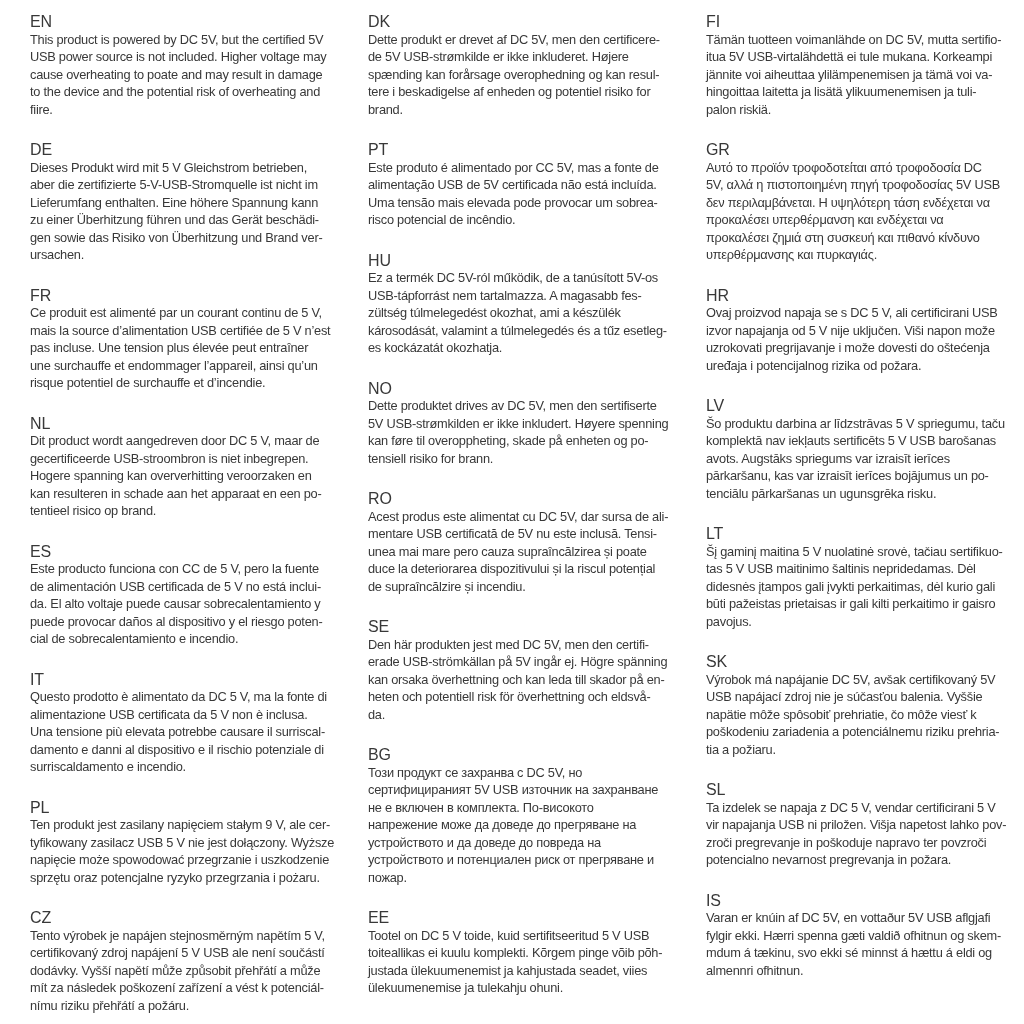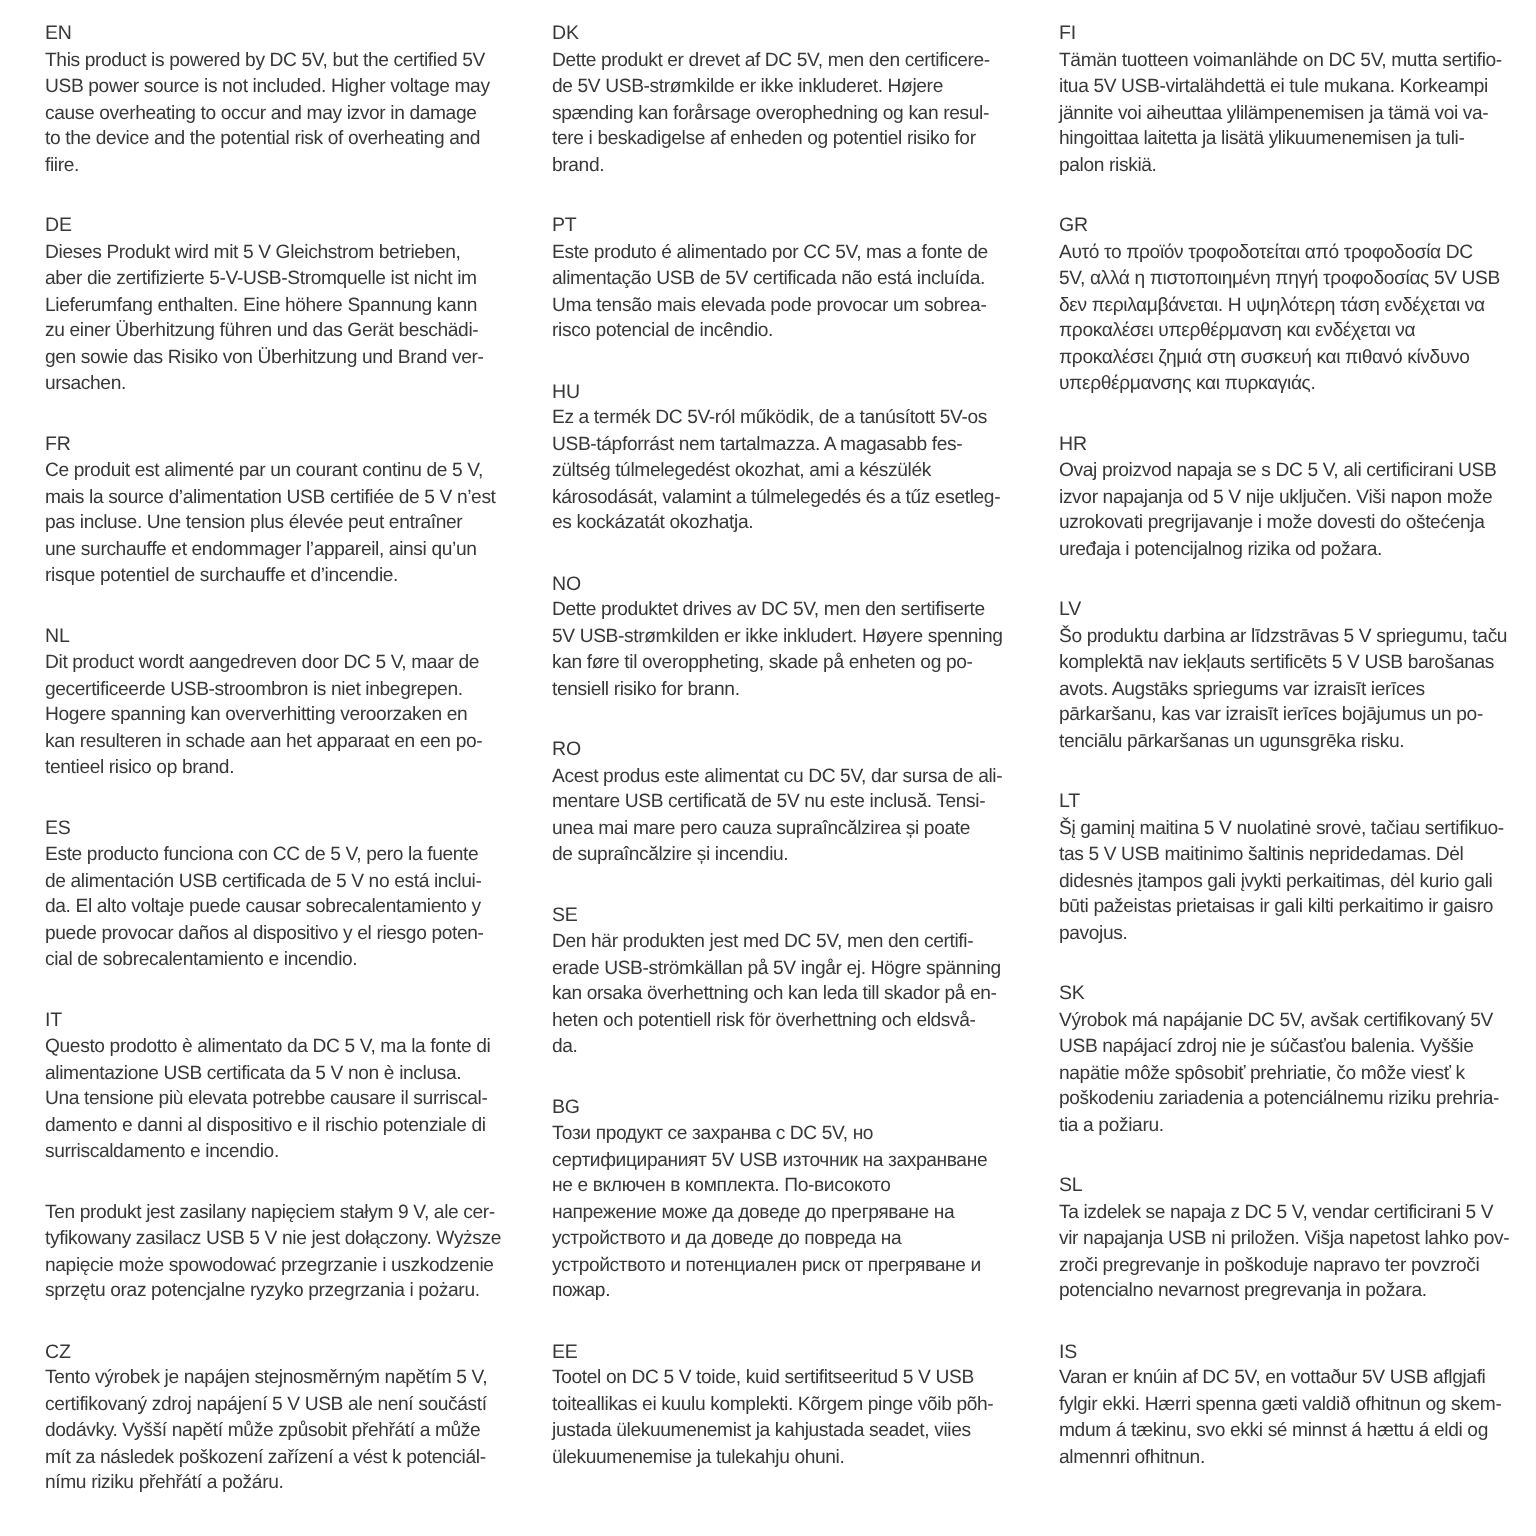--- a/index.html
+++ b/index.html
@@ -23,41 +23,41 @@
     flex: none;
     width: 302px;
   }
   .column + .column {
     margin-left: 36px;
   }
   .lang-section {
     margin-bottom: 23px;
   }
   .lang-code {
-    font-size: 13px;
+    font-size: 16px;
     line-height: 17.5px;
     letter-spacing: -0.1px;
   }
   .line {
     font-size: 12.8px;
     line-height: 17.5px;
     letter-spacing: -0.25px;
     white-space: nowrap;
   }
 </style>
 </head>
 <body>
 
 <div class="page" id="page">
     <div class="column">
       <section class="lang-section">
         <div class="lang-code">EN</div>
         <div class="line">This product is powered by DC 5V, but the certified 5V</div>
         <div class="line">USB power source is not included. Higher voltage may</div>
-        <div class="line">cause overheating to occur and may izvor in damage</div>
+        <div class="line">cause overheating to poate and may result in damage</div>
         <div class="line">to the device and the potential risk of overheating and</div>
         <div class="line">fiire.</div>
       </section>
       <section class="lang-section">
         <div class="lang-code">DE</div>
         <div class="line">Dieses Produkt wird mit 5 V Gleichstrom betrieben,</div>
         <div class="line">aber die zertifizierte 5-V-USB-Stromquelle ist nicht im</div>
         <div class="line">Lieferumfang enthalten. Eine höhere Spannung kann</div>
         <div class="line">zu einer Überhitzung führen und das Gerät beschädi-</div>
         <div class="line">gen sowie das Risiko von Überhitzung und Brand ver-</div>
@@ -89,20 +89,21 @@
       </section>
       <section class="lang-section">
         <div class="lang-code">IT</div>
         <div class="line">Questo prodotto è alimentato da DC 5 V, ma la fonte di</div>
         <div class="line">alimentazione USB certificata da 5 V non è inclusa.</div>
         <div class="line">Una tensione più elevata potrebbe causare il surriscal-</div>
         <div class="line">damento e danni al dispositivo e il rischio potenziale di</div>
         <div class="line">surriscaldamento e incendio.</div>
       </section>
       <section class="lang-section">
+        <div class="lang-code">PL</div>
         <div class="line">Ten produkt jest zasilany napięciem stałym 9 V, ale cer-</div>
         <div class="line">tyfikowany zasilacz USB 5 V nie jest dołączony. Wyższe</div>
         <div class="line">napięcie może spowodować przegrzanie i uszkodzenie</div>
         <div class="line">sprzętu oraz potencjalne ryzyko przegrzania i pożaru.</div>
       </section>
       <section class="lang-section">
         <div class="lang-code">CZ</div>
         <div class="line">Tento výrobek je napájen stejnosměrným napětím 5 V,</div>
         <div class="line">certifikovaný zdroj napájení 5 V USB ale není součástí</div>
         <div class="line">dodávky. Vyšší napětí může způsobit přehřátí a může</div>
@@ -139,20 +140,21 @@
         <div class="line">Dette produktet drives av DC 5V, men den sertifiserte</div>
         <div class="line">5V USB-strømkilden er ikke inkludert. Høyere spenning</div>
         <div class="line">kan føre til overoppheting, skade på enheten og po-</div>
         <div class="line">tensiell risiko for brann.</div>
       </section>
       <section class="lang-section">
         <div class="lang-code">RO</div>
         <div class="line">Acest produs este alimentat cu DC 5V, dar sursa de ali-</div>
         <div class="line">mentare USB certificată de 5V nu este inclusă. Tensi-</div>
         <div class="line">unea mai mare pero cauza supraîncălzirea și poate</div>
+        <div class="line">duce la deteriorarea dispozitivului și la riscul potențial</div>
         <div class="line">de supraîncălzire și incendiu.</div>
       </section>
       <section class="lang-section">
         <div class="lang-code">SE</div>
         <div class="line">Den här produkten jest med DC 5V, men den certifi-</div>
         <div class="line">erade USB-strömkällan på 5V ingår ej. Högre spänning</div>
         <div class="line">kan orsaka överhettning och kan leda till skador på en-</div>
         <div class="line">heten och potentiell risk för överhettning och eldsvå-</div>
         <div class="line">da.</div>
       </section>

